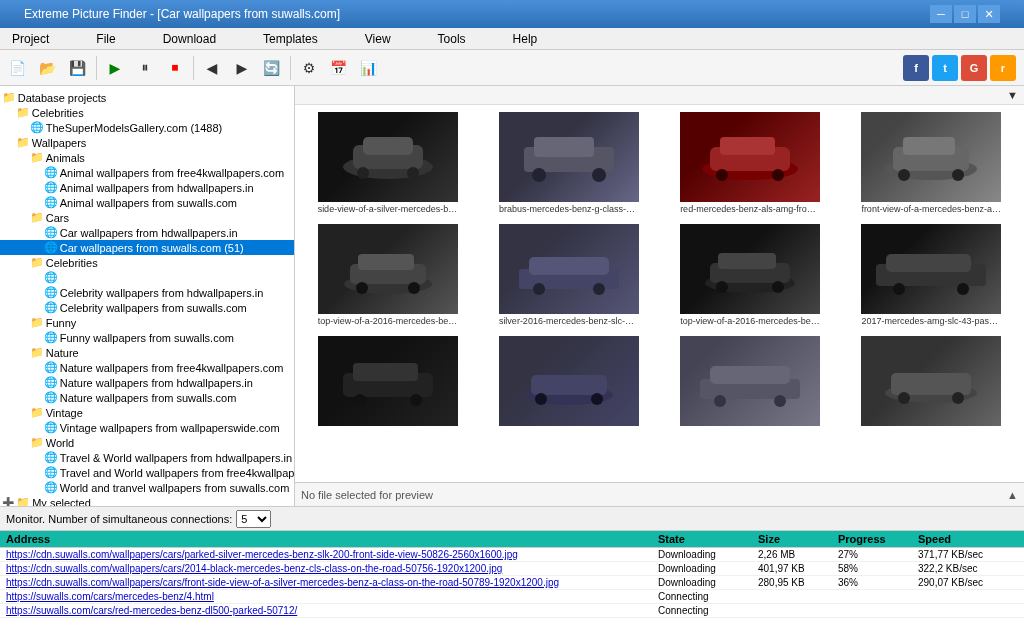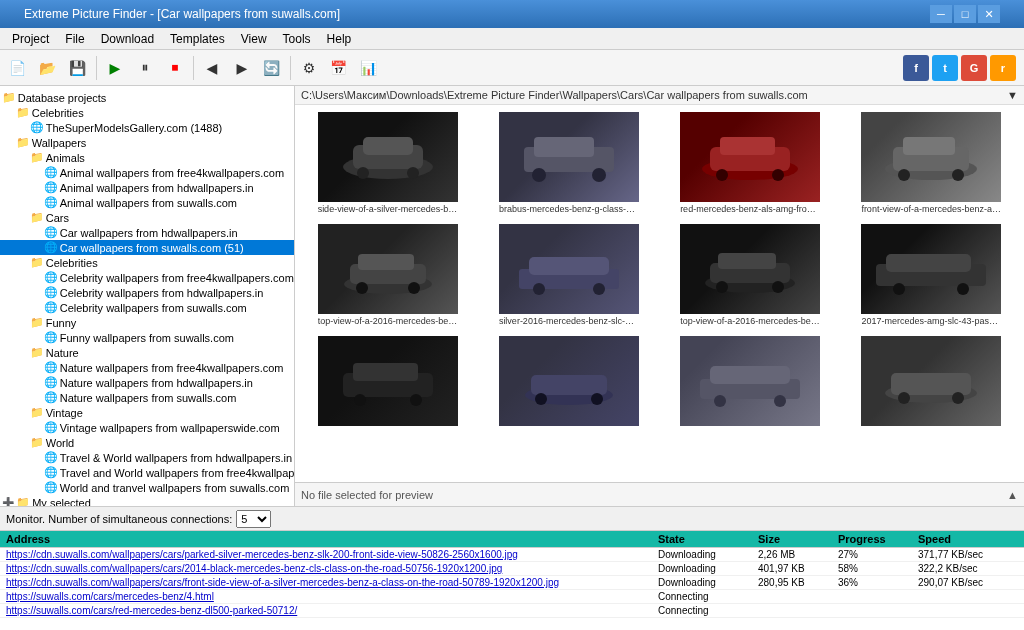--- a/index.html
+++ b/index.html
@@ -22,20 +22,21 @@
     }
 
     
     #menubar {
       background: #f0f0f0;
       height: 22px;
       display: flex;
       align-items: center;
       border-bottom: 1px solid #ccc;
       padding: 0 4px;
+      gap: 31px;
     }
     .menu-item {
       padding: 2px 8px;
       cursor: pointer;
       font-size: 12px;
       height: 100%;
       display: flex;
       align-items: center;
     }
 
@@ -307,21 +308,20 @@
         <span class="tree-icon">🌐</span>
         <span class="tree-label">Car wallpapers from suwalls.com  (51)</span>
       </div>
 
       <div class="tree-node" style="padding-left:30px;">
         <span class="tree-icon">📁</span>
         <span class="tree-label">Celebrities</span>
       </div>
       <div class="tree-node" style="padding-left:44px;">
         <span class="tree-icon">🌐</span>
-        <span class="tree-label">Celebrity wallpapers from free4kwallpapers.com</span>
       </div>
       <div class="tree-node" style="padding-left:44px;">
         <span class="tree-icon">🌐</span>
         <span class="tree-label">Celebrity wallpapers from hdwallpapers.in</span>
       </div>
       <div class="tree-node" style="padding-left:44px;">
         <span class="tree-icon">🌐</span>
         <span class="tree-label">Celebrity wallpapers from suwalls.com</span>
       </div>
 
@@ -381,21 +381,20 @@
         <span style="font-size:10px;margin-right:2px;">➕</span>
         <span class="tree-icon">📁</span>
         <span class="tree-label">My selected</span>
       </div>
 
     </div>
   </div>
 
   <div id="right-panel">
     <div id="path-bar">
-      <span>C:\Users\Максим\Downloads\Extreme Picture Finder\Wallpapers\Cars\Car wallpapers from suwalls.com</span>
       <span style="margin-left:auto;cursor:pointer;">▼</span>
     </div>
     <div id="thumbs-area">
 
       <div class="thumb-item">
         <div class="thumb-img car-img-1">
           <svg width="120" height="60" viewBox="0 0 120 60">
               <ellipse cx="60" cy="40" rx="45" ry="12" fill="#333"></ellipse>
               <rect x="25" y="18" width="70" height="24" rx="6" fill="#444"></rect>
               <rect x="35" y="10" width="50" height="18" rx="5" fill="#555"></rect>

